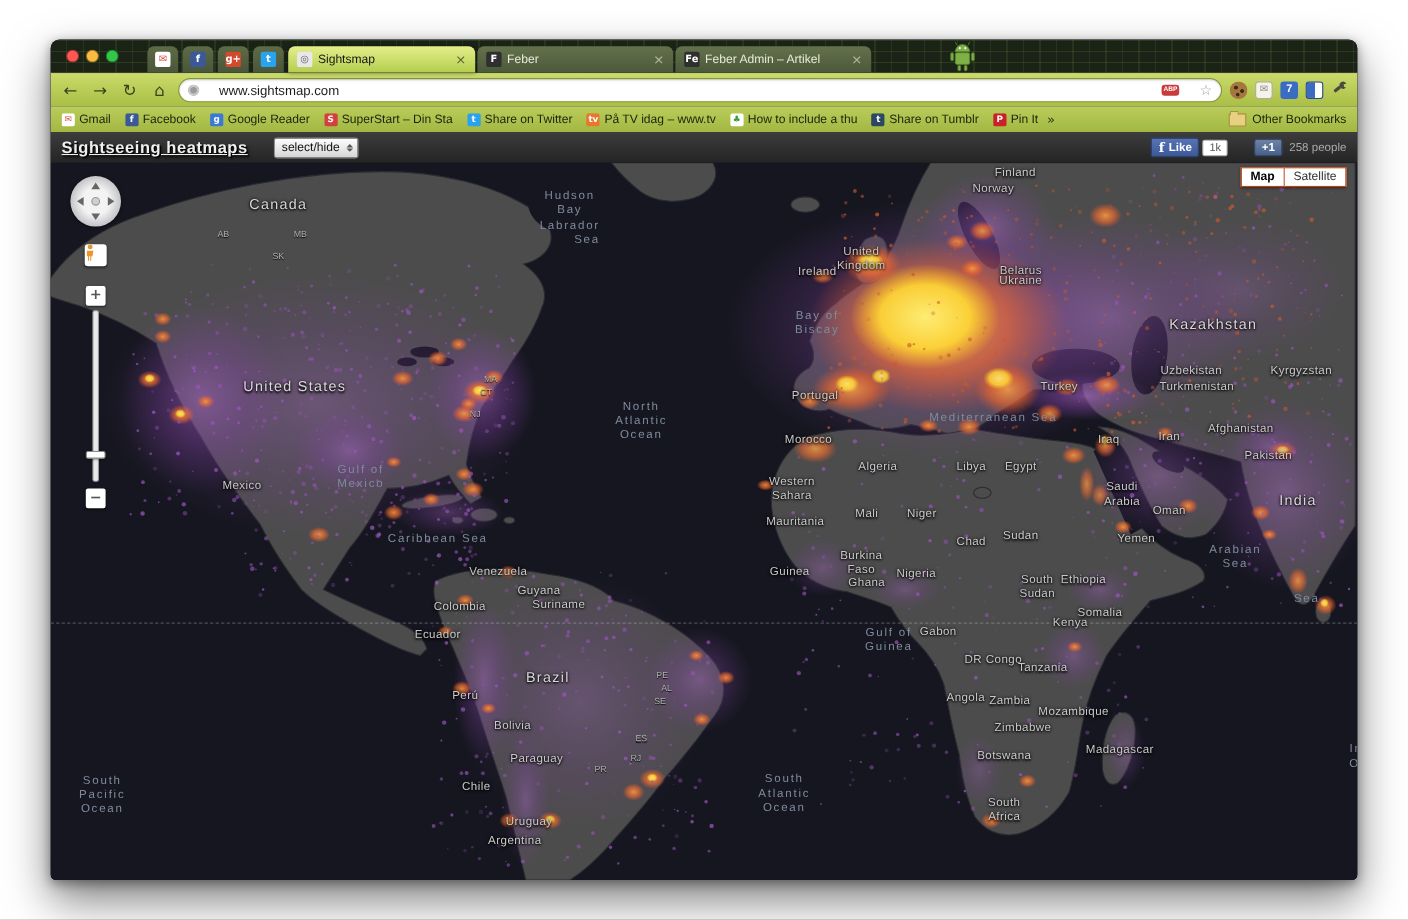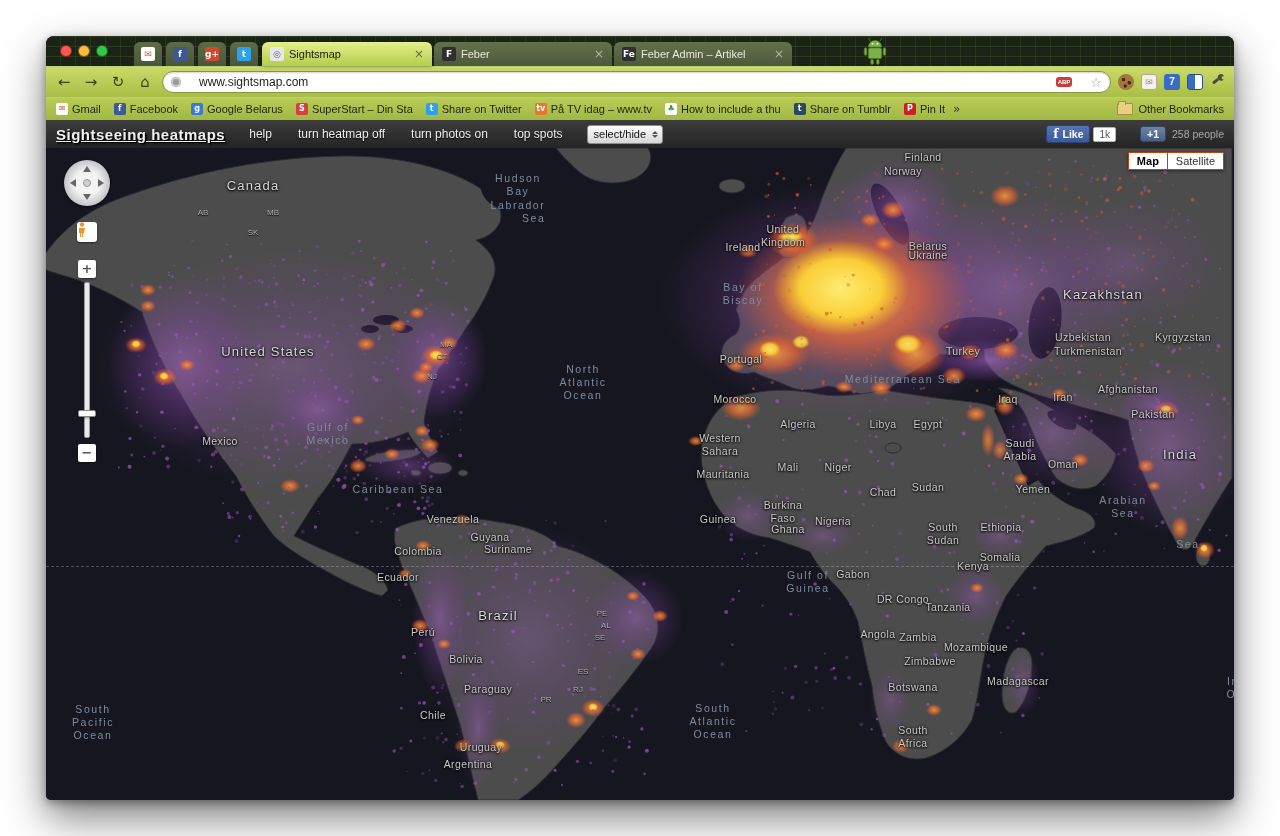--- a/index.html
+++ b/index.html
@@ -211,21 +211,21 @@
         <div class="bm">
           <span class="bfav" style="background: rgb(255, 255, 255); color: rgb(213, 76, 63);">✉</span>
           <span class="blabel">Gmail</span>
         </div>
         <div class="bm">
           <span class="bfav" style="background: rgb(59, 89, 152); color: rgb(255, 255, 255);">f</span>
           <span class="blabel">Facebook</span>
         </div>
         <div class="bm">
           <span class="bfav" style="background: rgb(58, 121, 214); color: rgb(255, 255, 255);">g</span>
-          <span class="blabel">Google Belarus</span>
+          <span class="blabel">Google Reader</span>
         </div>
         <div class="bm">
           <span class="bfav" style="background: rgb(212, 63, 63); color: rgb(255, 255, 255);">S</span>
           <span class="blabel">SuperStart – Din Sta</span>
         </div>
         <div class="bm">
           <span class="bfav" style="background: rgb(42, 163, 239); color: rgb(255, 255, 255);">t</span>
           <span class="blabel">Share on Twitter</span>
         </div>
         <div class="bm">
@@ -248,26 +248,20 @@
     <span class="chev glyph">»</span>
     <span class="bmspacer"></span>
     <div class="otherbm">
       <span class="folder"></span>
       <span>Other Bookmarks</span>
     </div>
   </div>
 
   <div class="siteheader">
     <span class="logo">Sightseeing heatmaps</span>
-    <div class="sitemenu">
-        <span class="menu-item">help</span>
-        <span class="menu-item">turn heatmap off</span>
-        <span class="menu-item">turn photos on</span>
-        <span class="menu-item">top spots</span>
-      </div>
     <div class="selectbox">
       <span>select/hide</span>
       <span class="selarrows">
           <i class="arr-up"></i>
           <i class="arr-dn"></i>
         </span>
     </div>
     <span class="hdrspacer"></span>
     <div class="fblike">
       <span class="fbbtn">
@@ -1772,21 +1766,21 @@
         <div class="lbl c" style="left: 792px; top: 320px;">Niger</div>
         <div class="lbl c" style="left: 837px; top: 345px;">Chad</div>
         <div class="lbl c" style="left: 882px; top: 340px;">Sudan</div>
         <div class="lbl c" style="left: 672px; top: 372px;">Guinea</div>
         <div class="lbl c" style="left: 737px; top: 364px;">Burkina
 Faso</div>
         <div class="lbl c" style="left: 742px; top: 382px;">Ghana</div>
         <div class="lbl c" style="left: 787px; top: 374px;">Nigeria</div>
         <div class="lbl c" style="left: 897px; top: 386px;">South
 Sudan</div>
-        <div class="lbl c" style="left: 939px; top: 380px; padding-left: 32px;">Ethiopia</div>
+        <div class="lbl c" style="left: 939px; top: 380px;">Ethiopia</div>
         <div class="lbl c" style="left: 954px; top: 410px;">Somalia</div>
         <div class="lbl c" style="left: 927px; top: 419px;">Kenya</div>
         <div class="lbl c" style="left: 807px; top: 427px;">Gabon</div>
         <div class="lbl c" style="left: 857px; top: 440px; margin-top: 12px;">DR Congo</div>
         <div class="lbl c" style="left: 902px; top: 460px;">Tanzania</div>
         <div class="lbl c" style="left: 832px; top: 487px;">Angola</div>
         <div class="lbl c" style="left: 872px; top: 490px;">Zambia</div>
         <div class="lbl c" style="left: 884px; top: 514px;">Zimbabwe</div>
         <div class="lbl c" style="left: 930px; top: 500px;">Mozambique</div>
         <div class="lbl c" style="left: 867px; top: 540px;">Botswana</div>

